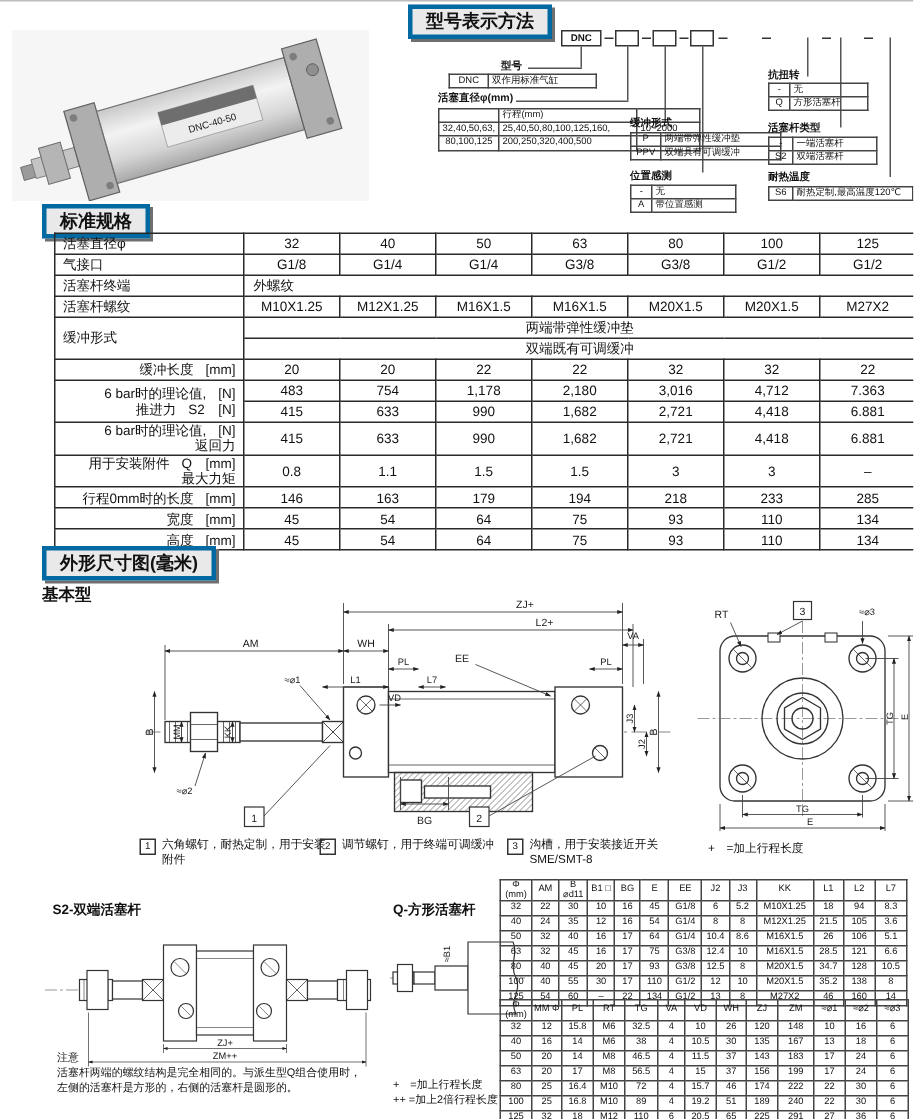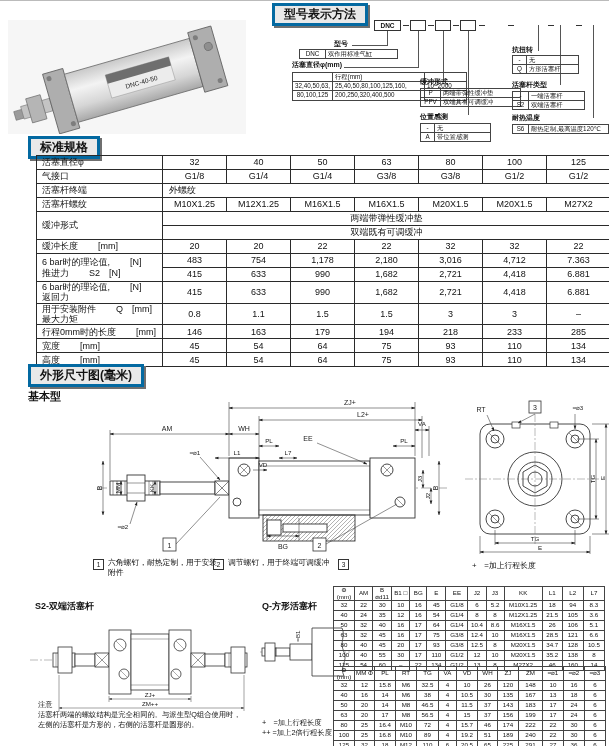--- a/index.html
+++ b/index.html
@@ -18,21 +18,21 @@
   .mlabel{position:absolute;font-size:7px;font-weight:bold;white-space:nowrap;}
   .mini{position:absolute;border-collapse:collapse;table-layout:fixed;}
   .mini td{border:1px solid #444;font-size:6.3px;line-height:1.3;padding:0 2px;text-align:left;
            white-space:nowrap;overflow:hidden;}
   .mini td:first-child{text-align:center;}
   
   .spec{position:absolute;border-collapse:collapse;table-layout:fixed;width:574px;border:1.5px solid #222;}
   .spec td{border:1px solid #2a2a2a;text-align:center;font-size:9px;height:13px;padding:0 2px;line-height:1.15;}
   .spec td.lbl{text-align:left;padding:0 5px;}
   .spec td.lft{text-align:left;padding:0 6px;}
-  .cl{display:flex;justify-content:flex-start;gap:20px;}
+  .cl{display:flex;justify-content:flex-end;gap:8px;}
   
   .note{position:absolute;display:flex;gap:4px;font-size:7.8px;line-height:1.25;}
   .note .nbox{flex:0 0 auto;width:9px;height:9px;border:1px solid #333;font-size:6.5px;
               text-align:center;line-height:9px;margin-top:1px;}
   .plusnote{position:absolute;font-size:7.8px;white-space:nowrap;}
   .smalltxt{position:absolute;font-size:7.3px;line-height:1.35;}
   .btitle{position:absolute;font-size:9px;font-weight:bold;white-space:nowrap;}
   
   .dim{position:absolute;border-collapse:collapse;table-layout:fixed;width:272px;}
   .dim td{border:1px solid #444;font-size:6.2px;text-align:center;padding:0;height:9px;
@@ -566,20 +566,21 @@
   <div class="note" style="left:93px;top:558px;width:128px">
     <span class="nbox">1</span>
     <span>六角螺钉，耐热定制，用于安装附件</span>
   </div>
   <div class="note" style="left:213px;top:558px;width:118px">
     <span class="nbox">2</span>
     <span>调节螺钉，用于终端可调缓冲</span>
   </div>
   <div class="note" style="left:338px;top:558px;width:128px">
     <span class="nbox">3</span>
+    <span>沟槽，用于安装接近开关SME/SMT-8</span>
   </div>
   <div class="plusnote" style="left:472px;top:560px">+　=加上行程长度</div>
 
   <div class="btitle" style="left:35px;top:600px">S2-双端活塞杆</div>
   <div class="btitle" style="left:262px;top:600px">Q-方形活塞杆</div>
 
   <svg style="left:25px;top:612px" width="225" height="100" viewBox="0 0 225 100">
     <defs>
       <marker id="a2" viewBox="0 0 10 10" refX="9" refY="5" markerWidth="6" markerHeight="6" orient="auto-start-reverse">
         <path d="M0,1.5 L10,5 L0,8.5 z" fill="#222"></path>

